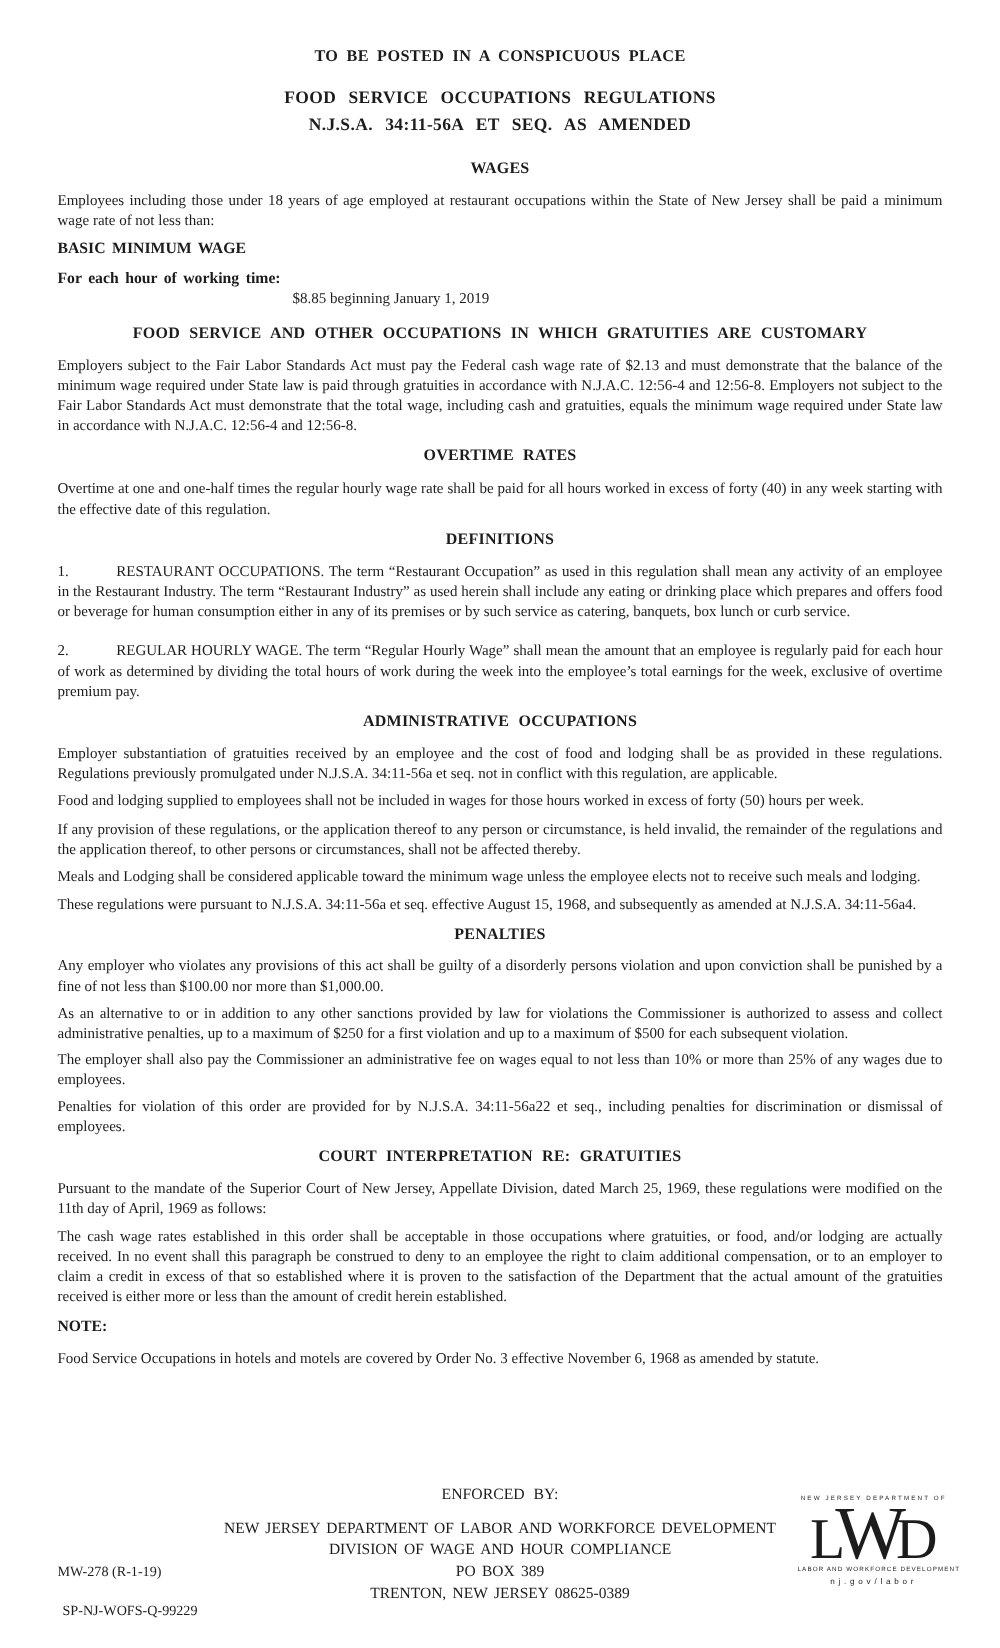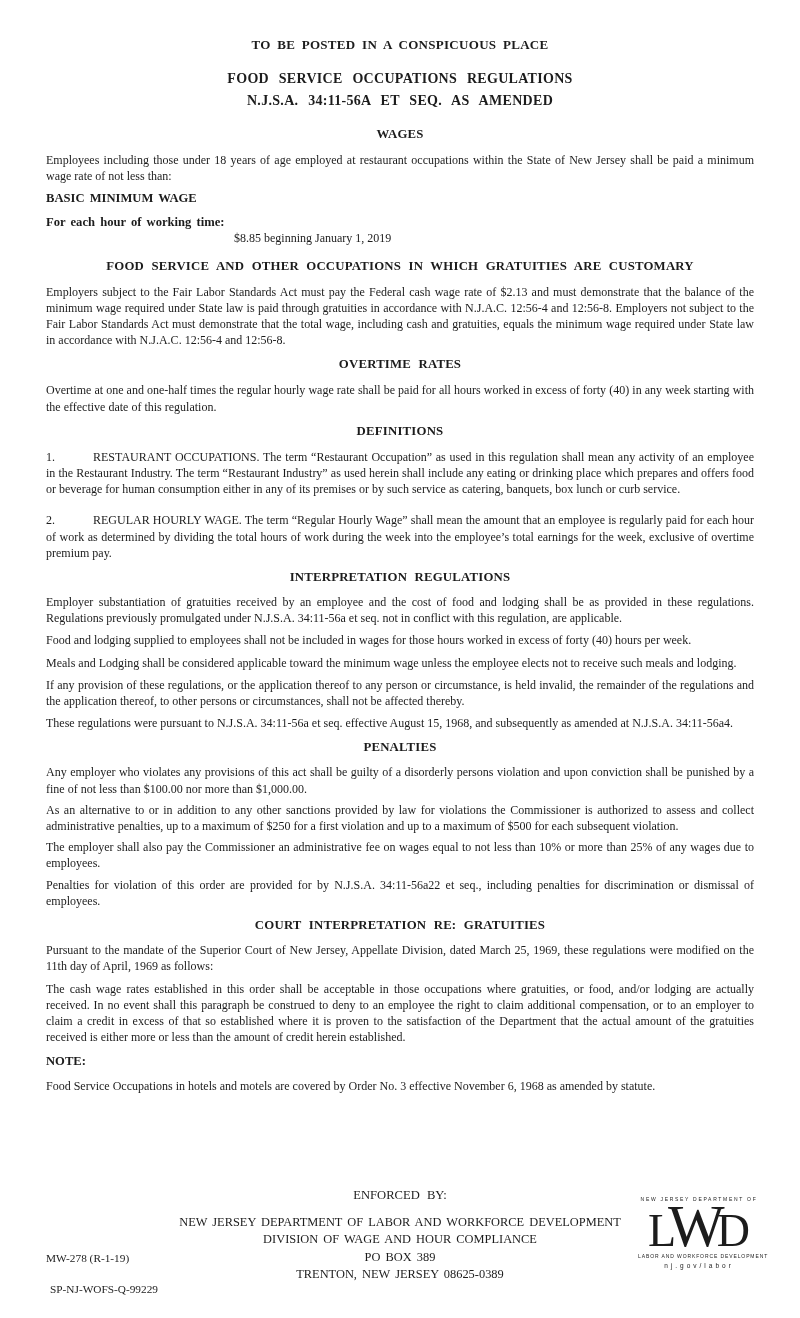--- a/index.html
+++ b/index.html
@@ -81,25 +81,25 @@
     <div class="sec-h mt12">FOOD SERVICE AND OTHER OCCUPATIONS IN WHICH GRATUITIES ARE CUSTOMARY</div>
     <p class="first mt10">Employers subject to the Fair Labor Standards Act must pay the Federal cash wage rate of $2.13 and must demonstrate that the balance of the minimum wage required under State law is paid through gratuities in accordance with N.J.A.C. 12:56-4 and 12:56-8.  Employers not subject to the Fair Labor Standards Act must demonstrate that the total wage, including cash and gratuities, equals the minimum wage required under State law in accordance with N.J.A.C. 12:56-4 and 12:56-8.</p>
 
     <div class="sec-h mt9">OVERTIME RATES</div>
     <p class="first mt10">Overtime at one and one-half times the regular hourly wage rate shall be paid for all hours worked in excess of forty (40) in any week starting with the effective date of this regulation.</p>
 
     <div class="sec-h mt9">DEFINITIONS</div>
     <p class="first mt10"><span class="defnum">1.</span><span>RESTAURANT OCCUPATIONS.  The term “Restaurant Occupation” as used in this regulation shall mean any activity of an employee in the Restaurant Industry.  The term “Restaurant Industry” as used herein shall include any eating or drinking place which prepares and offers food or beverage for human consumption either in any of its premises or by such service as catering, banquets, box lunch or curb service.</span></p>
     <p class="def2"><span class="defnum">2.</span><span>REGULAR HOURLY WAGE. The term “Regular Hourly Wage” shall mean the amount that an employee is regularly paid for each hour of work as determined by dividing the total hours of work during the week into the employee’s total earnings for the week, exclusive of overtime premium pay.</span></p>
 
-    <div class="sec-h mt9">INTERPRETATION REGULATIONS</div>
+    <div class="sec-h mt9">ADMINISTRATIVE OCCUPATIONS</div>
     <p class="first">Employer substantiation of gratuities received by an employee and the cost of food and lodging shall be as provided in these regulations.  Regulations previously promulgated under N.J.S.A. 34:11-56a et seq. not in conflict with this regulation, are applicable.</p>
-    <p>Food and lodging supplied to employees shall not be included in wages for those hours worked in excess of forty (40) hours per week.</p>
+    <p>Food and lodging supplied to employees shall not be included in wages for those hours worked in excess of forty (50) hours per week.</p>
+    <p>If any provision of these regulations, or the application thereof to any person or circumstance, is held invalid, the remainder of the regulations and the application thereof, to other persons or circumstances, shall not be affected thereby.</p>
     <p>Meals and Lodging shall be considered applicable toward the minimum wage unless the employee elects not to receive such meals and lodging.</p>
-    <p>If any provision of these regulations, or the application thereof to any person or circumstance, is held invalid, the remainder of the regulations and the application thereof, to other persons or circumstances, shall not be affected thereby.</p>
     <p>These regulations were pursuant to N.J.S.A. 34:11-56a et seq. effective August 15, 1968, and subsequently as amended at N.J.S.A. 34:11-56a4.</p>
 
     <div class="sec-h mt9">PENALTIES</div>
     <div class="pen">
       <p class="first">Any employer who violates any provisions of this act shall be guilty of a disorderly persons violation and upon conviction shall be punished by a fine of not less than $100.00 nor more than $1,000.00.</p>
       <p>As an alternative to or in addition to any other sanctions provided by law for violations the Commissioner is authorized to assess and collect administrative penalties, up to a maximum of $250 for a first violation and up to a maximum of $500 for each subsequent violation.</p>
       <p>The employer shall also pay the Commissioner an administrative fee on wages equal to not less than 10% or more than 25% of any wages due to employees.</p>
       <p>Penalties for violation of this order are provided for by N.J.S.A. 34:11-56a22 et seq., including penalties for discrimination or dismissal of employees.</p>
     </div>
 

